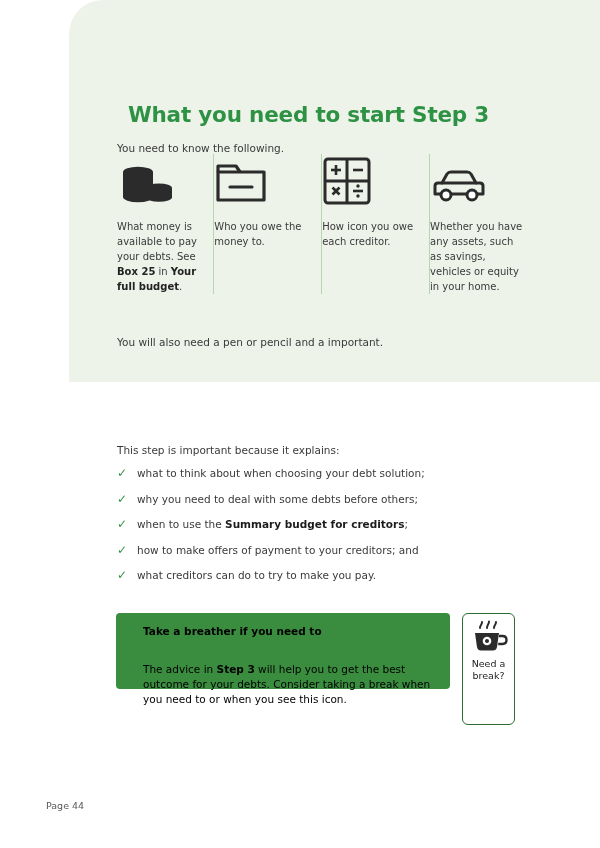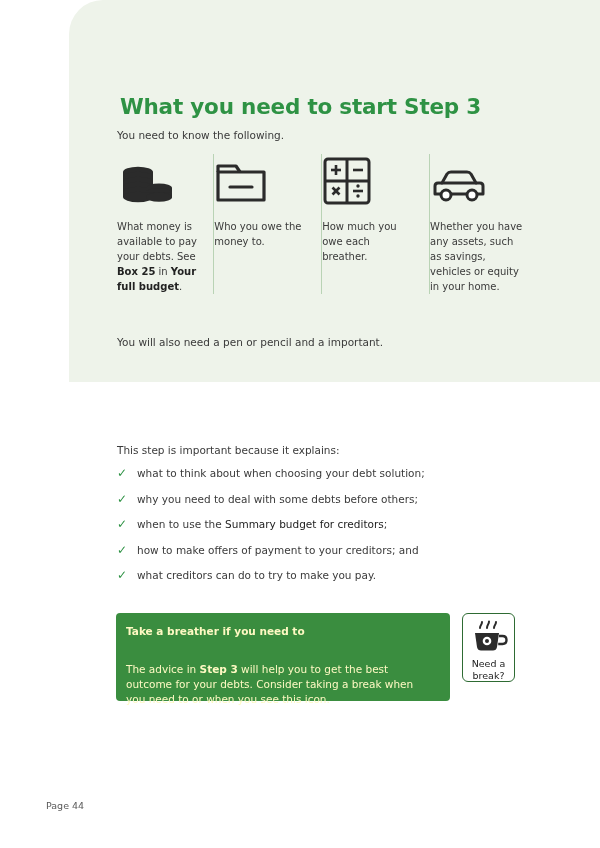--- a/index.html
+++ b/index.html
@@ -35,33 +35,33 @@
     height: 848px;
   }
 
   h1.section-title {
     position: absolute;
     font-family: "DejaVu Sans", sans-serif;
     font-weight: bold;
     font-size: 21.5px;
     color: #2e9244;
     letter-spacing: -0.2px;
-    margin: 4px;
+    margin: 12px;
   }
 
   .title-1 { left: 116px; top: 90px; }
   .title-2 { left: 116px; top: 405px; }
 
   .lead {
     position: absolute;
     font-size: 10.5px;
     color: #3a3a3a;
     margin: 0;
   }
-  .lead-1 { left: 117px; top: 129px; }
+  .lead-1 { left: 117px; top: 142px; }
   .lead-2 { left: 117px; top: 444px; }
   .lead-3 { left: 117px; top: 336px; }
 
   
   .cols {
     position: absolute;
     left: 117px;
     top: 154px;
     width: 420px;
     display: flex;
@@ -106,53 +106,53 @@
     line-height: 14px;
     width: 20px;
     flex: none;
     font-weight: bold;
   }
   .check-text {
     font-size: 10.5px;
     line-height: 14px;
     color: #3a3a3a;
   }
-  .check-text b { font-weight: normal; color: #1c1c1c; }
+  .check-text b { font-weight: bold; color: #1c1c1c; }
 
   
   .callout {
     position: absolute;
     left: 116px;
     top: 613px;
     width: 334px;
-    height: 88px;
+    height: 76px;
     background: #3a8d3f;
     border-radius: 4px;
-    padding: 12px 15px 10px 10px;
-    color: #fef9c3;
+    padding: 12px 15px 10px 27px;
+    color: #000000;
   }
   .callout .c-title {
     font-size: 10.5px;
     font-weight: bold;
     margin-bottom: 10px;
   }
   .callout .c-body {
     font-size: 10.5px;
     line-height: 15px;
     margin-top: 25px;
   }
   .callout .c-body b { font-weight: bold; }
 
   
   .breakbox {
     position: absolute;
     left: 462px;
     top: 613px;
     width: 53px;
-    height: 69px;
+    height: 112px;
     border: 1.3px solid #2e6b33;
     border-radius: 6px;
     background: #ffffff;
     display: flex;
     flex-direction: column;
     align-items: center;
     justify-content: flex-start;
     padding-top: 6px;
   }
   .breakbox .bb-label {
@@ -241,21 +241,21 @@
           <line x1="31" y1="14" x2="41" y2="14" stroke="#2b2b2b" stroke-width="2.6"></line>
 
           <line x1="10.5" y1="31.5" x2="17.5" y2="38.5" stroke="#2b2b2b" stroke-width="2.6"></line>
           <line x1="17.5" y1="31.5" x2="10.5" y2="38.5" stroke="#2b2b2b" stroke-width="2.6"></line>
 
           <line x1="31" y1="35" x2="41" y2="35" stroke="#2b2b2b" stroke-width="2.6"></line>
           <circle cx="36" cy="30" r="1.7" fill="#2b2b2b"></circle>
           <circle cx="36" cy="40" r="1.7" fill="#2b2b2b"></circle>
         </svg>
       </div>
-      <div class="col-text">How much you owe each breather.</div>
+      <div class="col-text">How icon you owe each creditor.</div>
     </div>
 
     <div class="col">
       <div class="icon">
         <svg width="58" height="44" viewBox="0 0 58 44">
           <g fill="none" stroke="#2b2b2b" stroke-width="3" stroke-linejoin="round" stroke-linecap="round">
             <path d="M5 32 L5 24 C5 22 6 21 8 21 L12 21 L17 12 C18 10.5 19.5 10 21 10 L37 10 C38.5 10 40 10.5 41 12 L46 21 L50 21 C52 21 53 22 53 24 L53 32 Z"></path>
             <line x1="12" y1="21" x2="46" y2="21"></line>
             <circle cx="16" cy="33" r="5" fill="#ffffff"></circle>
             <circle cx="42" cy="33" r="5" fill="#ffffff"></circle>

